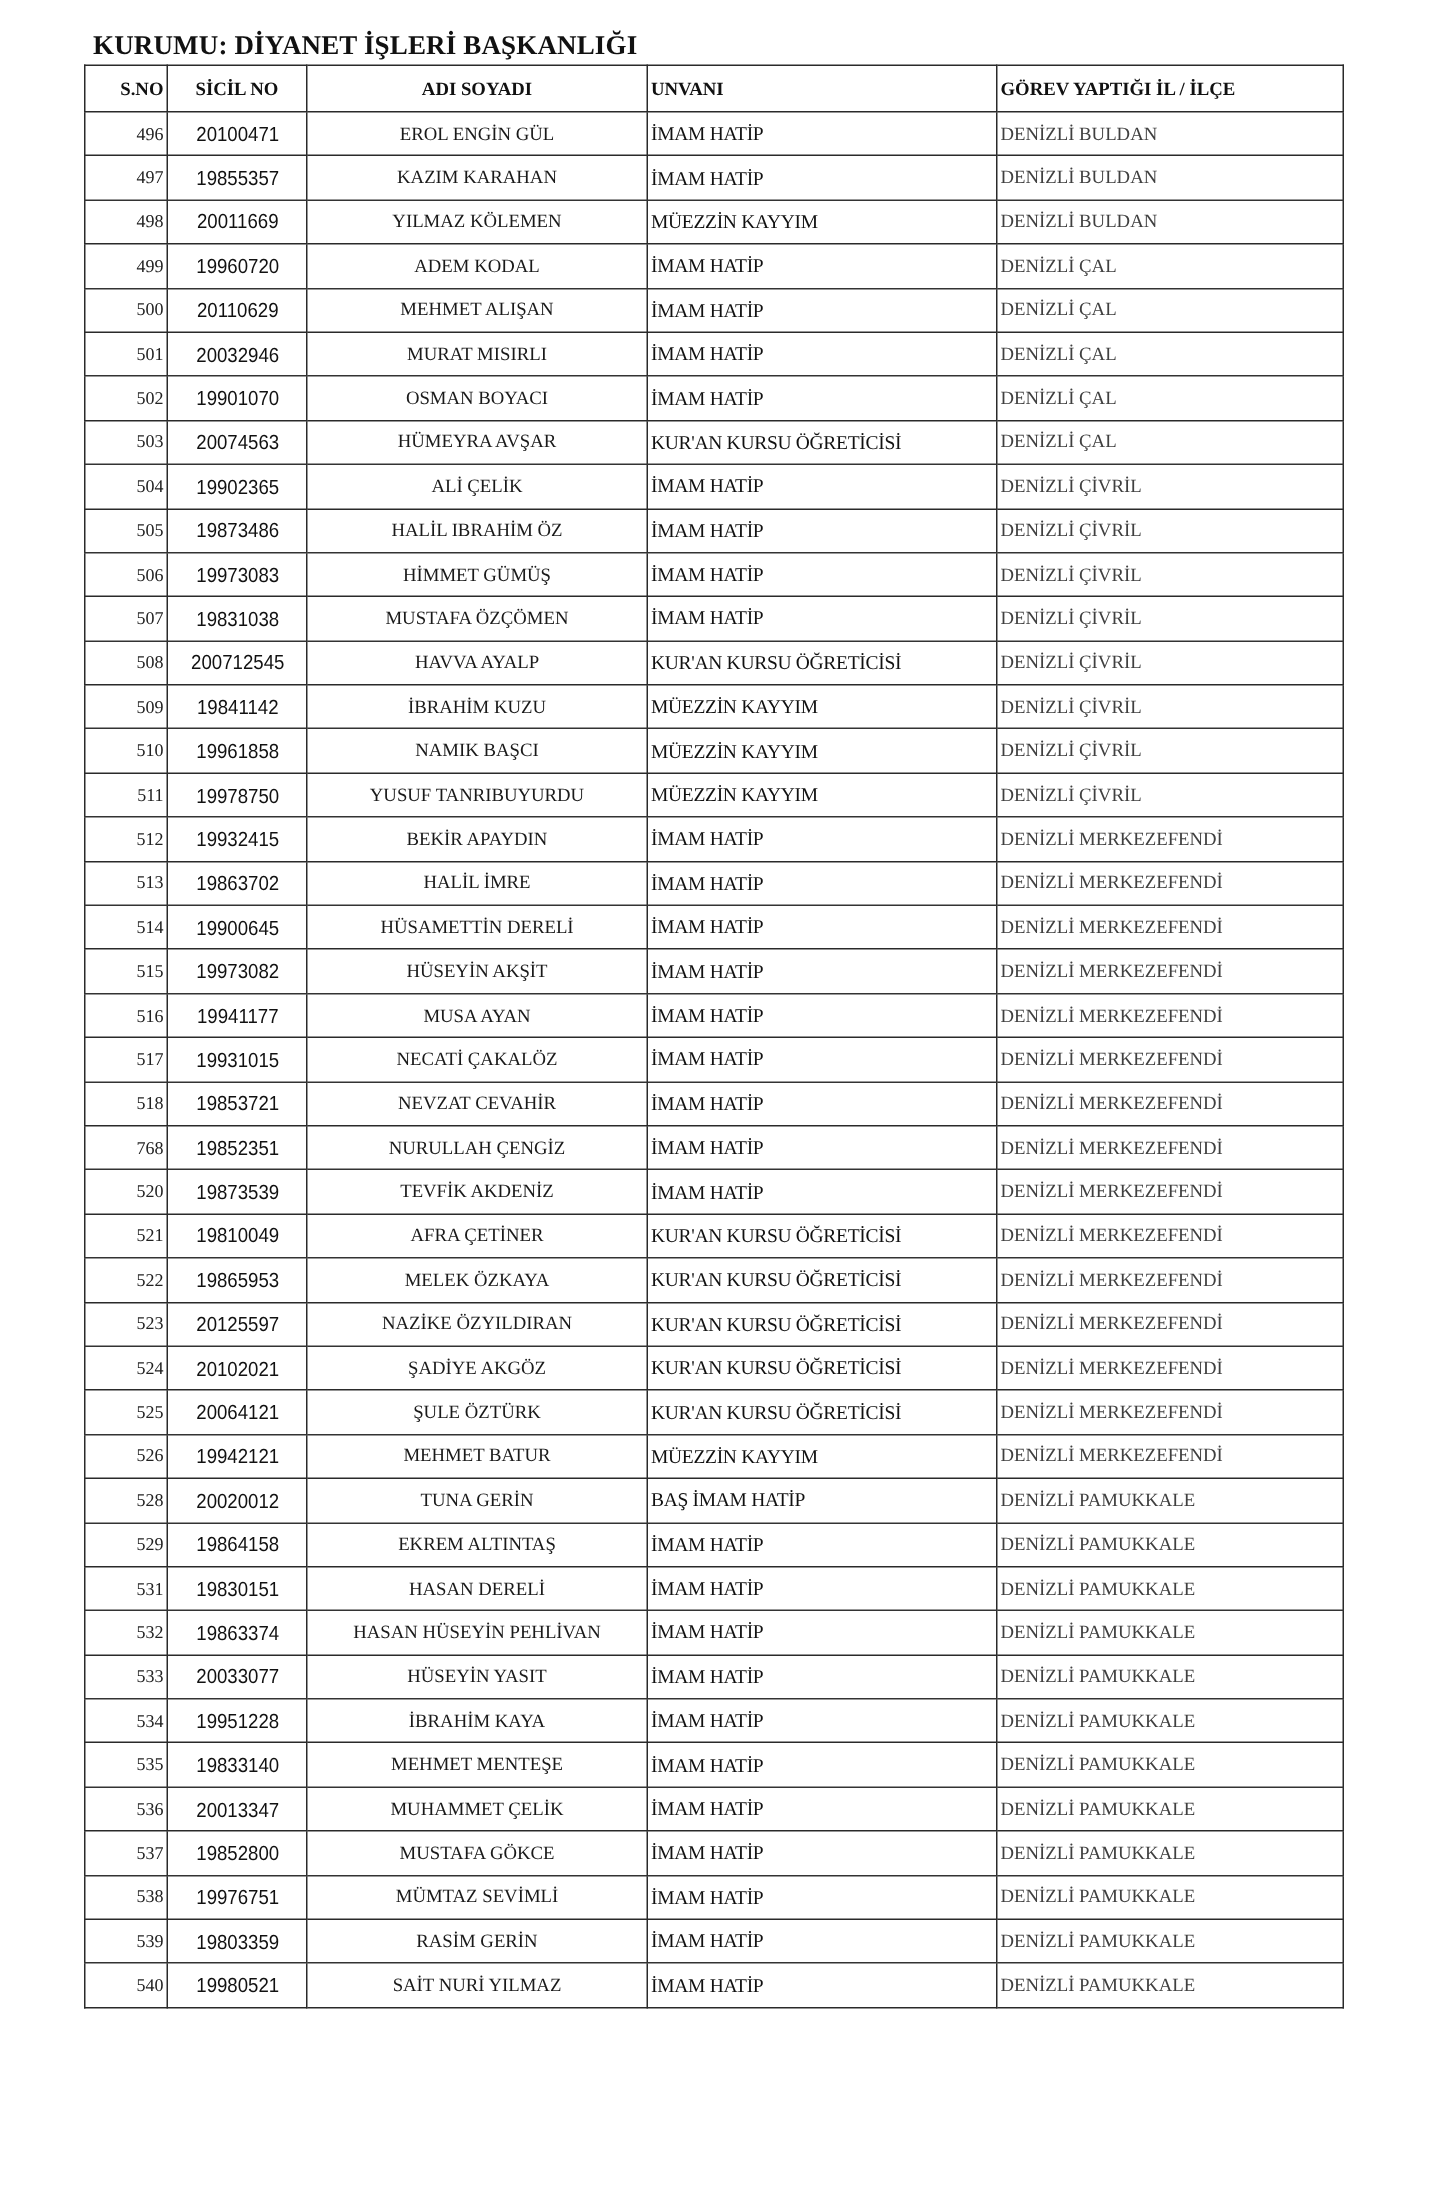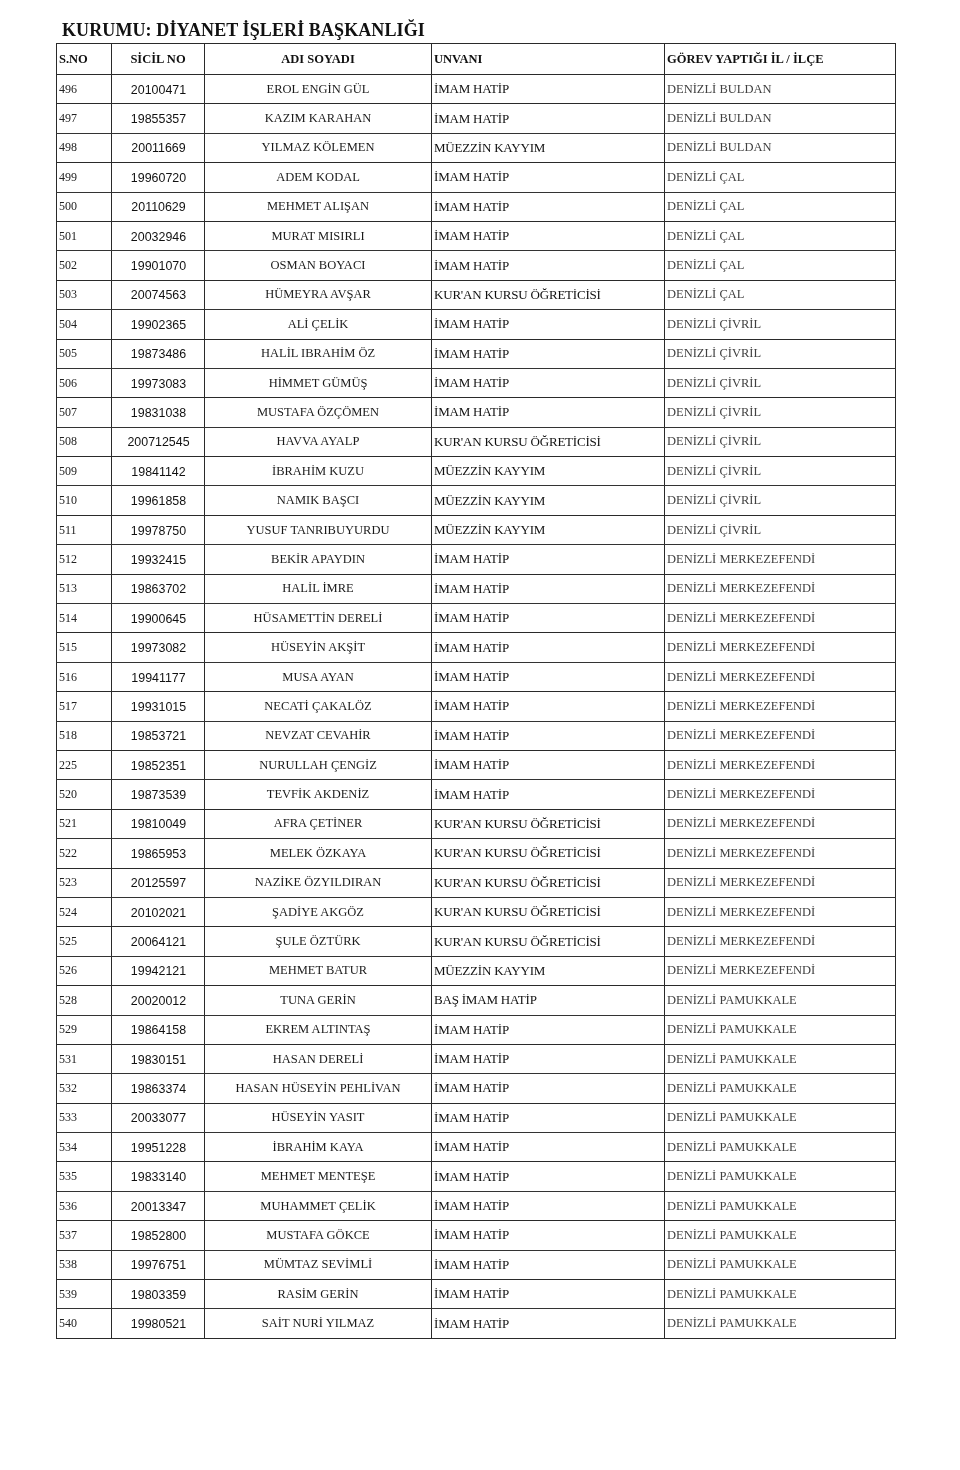--- a/index.html
+++ b/index.html
@@ -17,21 +17,21 @@
   table.grid td, table.grid th {
     border: 1px solid #2a2a2a;
     height: 28.4px; padding: 0 2px;
     white-space: nowrap; overflow: hidden;
     vertical-align: middle;
   }
   table.grid th {
     font-family: "Liberation Serif", serif; font-weight: bold; font-size: 12.5px; color: #111;
     height: 30px;
   }
-  th.c-sno, td.c-sno { width: 50px; text-align: left; }
+  th.c-sno, td.c-sno { width: 50px; text-align: right; }
   th.c-sicil, td.c-sicil { width: 88px; text-align: center; }
   th.c-name, td.c-name { width: 222px; text-align: center; }
   th.c-unvan, td.c-unvan { width: 228px; text-align: left; }
   th.c-gorev, td.c-gorev { text-align: left; }
   td.c-sno { font-family: "Liberation Serif", serif; font-size: 12px; color: #222; }
   td.c-sicil { font-family: "Liberation Sans", sans-serif; font-size: 13.5px; color: #111; transform: scaleX(0.92); }
   td.c-name { font-family: "Liberation Serif", serif; font-size: 12.5px; color: #1a1a1a; }
   td.c-unvan { font-family: Liberation Serif, serif; font-size: 13px; color: #111; letter-spacing: -0.2px; }
   td.c-gorev { font-family: Liberation Serif, serif; font-size: 12.5px; color: #404040; }
   td.c-gorev.two-line { font-size: 11px; line-height: 11px; white-space: normal; }
@@ -208,21 +208,21 @@
         <td class="c-gorev">DENİZLİ MERKEZEFENDİ</td>
       </tr>
       <tr class="row">
         <td class="c-sno">518</td>
         <td class="c-sicil">19853721</td>
         <td class="c-name">NEVZAT CEVAHİR</td>
         <td class="c-unvan">İMAM HATİP</td>
         <td class="c-gorev">DENİZLİ MERKEZEFENDİ</td>
       </tr>
       <tr class="row">
-        <td class="c-sno">225</td>
+        <td class="c-sno">768</td>
         <td class="c-sicil">19852351</td>
         <td class="c-name">NURULLAH ÇENGİZ</td>
         <td class="c-unvan">İMAM HATİP</td>
         <td class="c-gorev">DENİZLİ MERKEZEFENDİ</td>
       </tr>
       <tr class="row">
         <td class="c-sno">520</td>
         <td class="c-sicil">19873539</td>
         <td class="c-name">TEVFİK AKDENİZ</td>
         <td class="c-unvan">İMAM HATİP</td>

